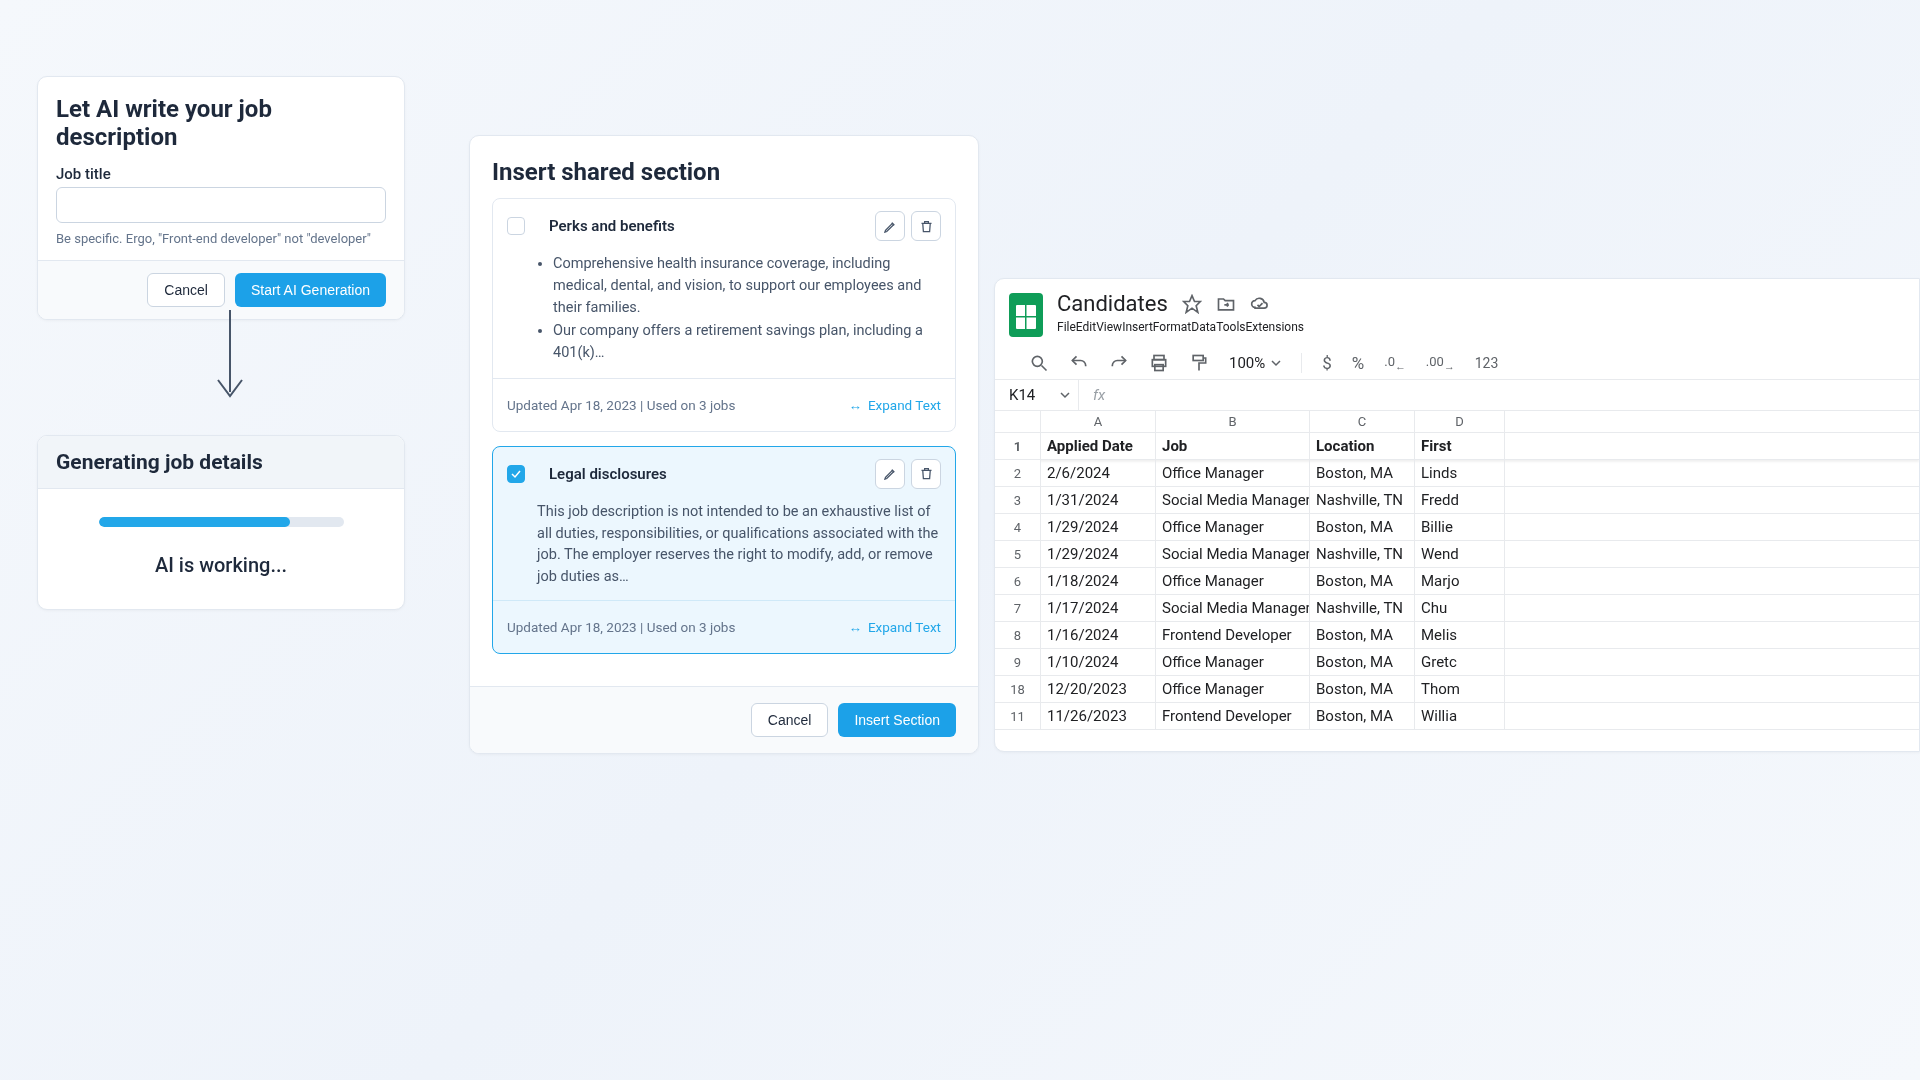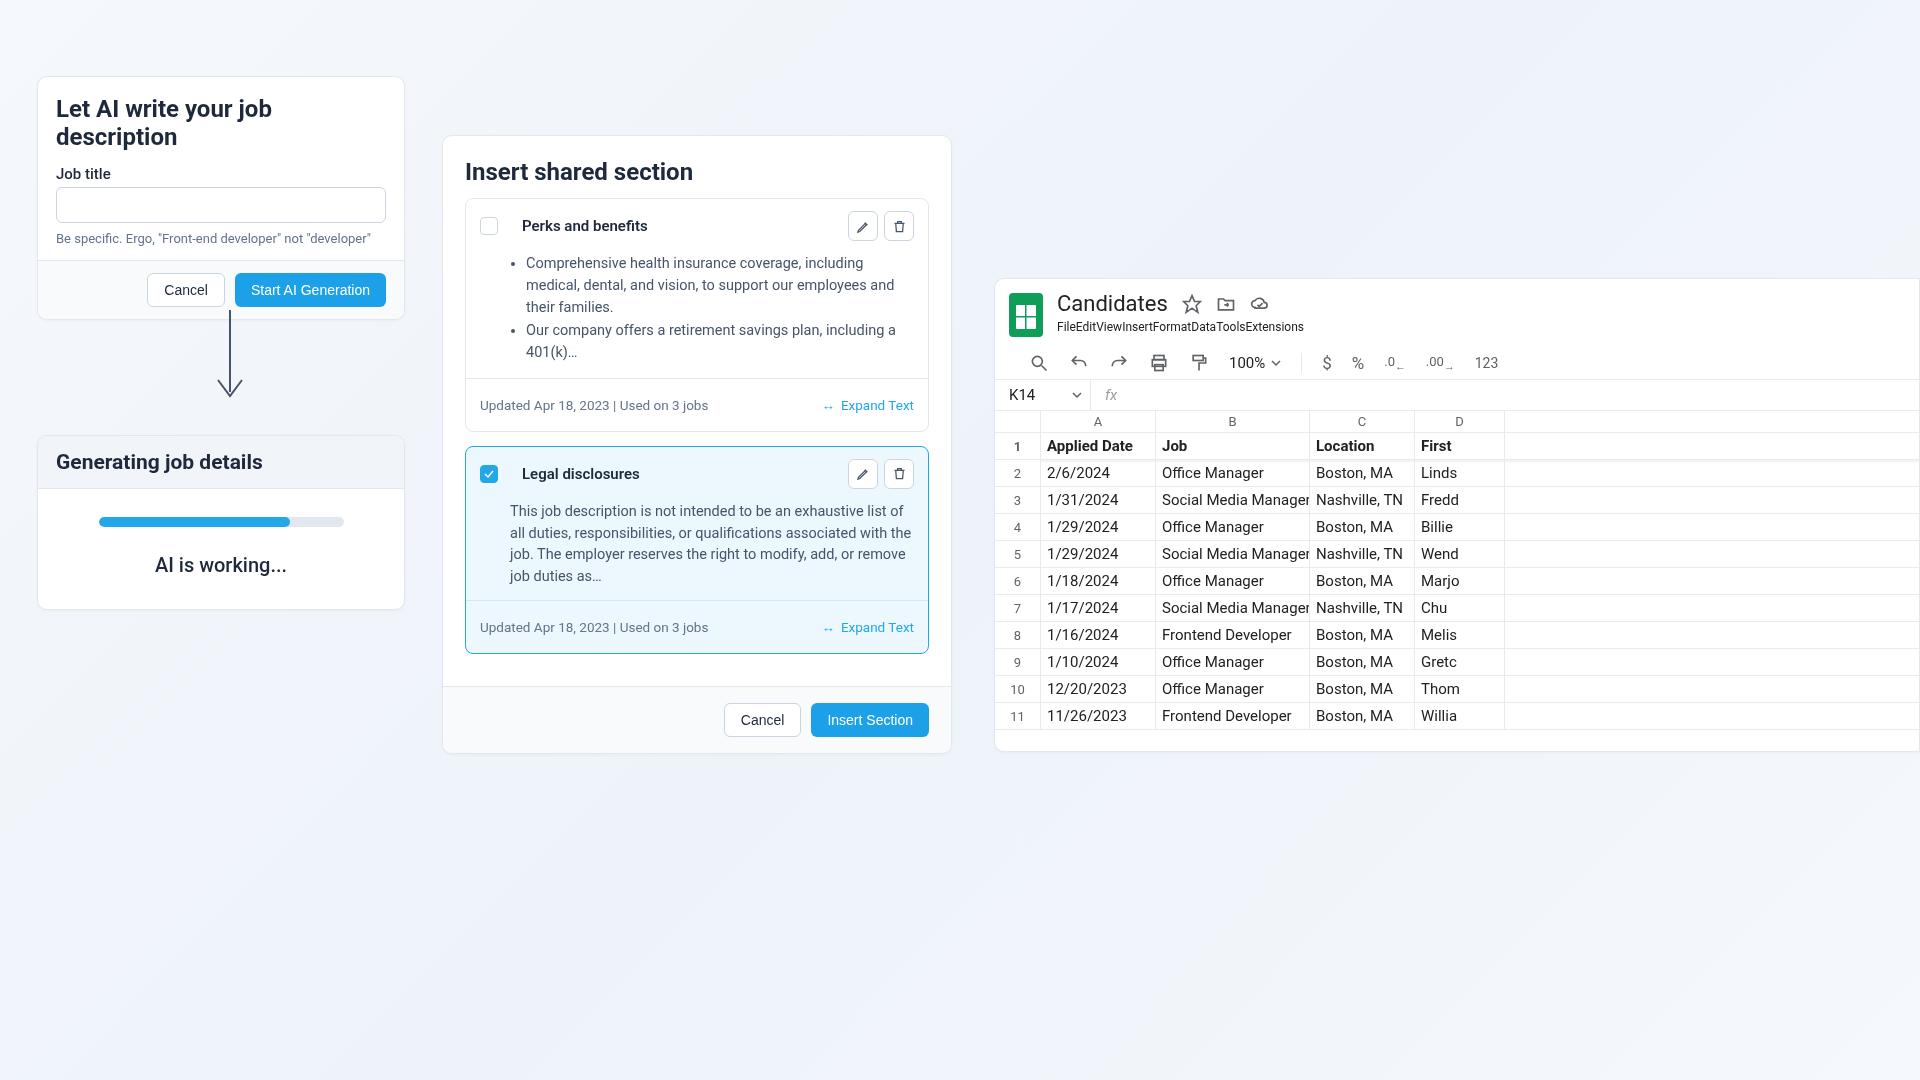--- a/index.html
+++ b/index.html
@@ -98,21 +98,21 @@
     margin-bottom: 26px;
   }
   .progress-fill {
     height:100%; background:#22a7e9; border-radius:99px;
   }
   .working { font-size:20px; font-weight:500; color:#1e293b; }
 
   
   .card3 {
     position:absolute;
-    left: 442px; top: 135px;
+    left: 469px; top: 135px;
     width: 510px;
     background:#fff;
     border:1px solid #e2e8f0;
     border-radius:10px;
     box-shadow:0 1px 3px rgba(0,0,0,0.04);
     overflow:hidden;
   }
   .card3-body { padding: 22px 22px 18px 22px; }
   .card3-title { font-size:24px; font-weight:700; color:#1e293b; margin-bottom:12px;}
   .card3-desc { font-size:16px; color:#475569; line-height:1.5; margin-bottom:18px;}
@@ -202,21 +202,21 @@
     color:#5f6368;
     font-size: 14px;
   }
   .tb-icon { width:20px; height:20px; color:#5f6368; cursor:pointer;}
   .zoom { display:flex; align-items:center; gap:6px; color:#202124; font-size:15px;}
   .sheets-namebox-row {
     display:flex; align-items:center; border-top:1px solid #e8eaed; border-bottom:1px solid #e8eaed;
     height: 32px;
   }
   .namebox {
-    width: 96px; padding-left:14px; font-size:15px; color:#202124;
+    width: 84px; padding-left:14px; font-size:15px; color:#202124;
     display:flex; align-items:center; justify-content:space-between;
     border-right:1px solid #e8eaed; height:100%;
   }
   .namebox svg{ width:10px; height:10px; color:#5f6368; margin-right:8px;}
   .fx { padding: 0 14px; color:#9aa0a6; font-style:italic; font-size:15px;}
   .grid { overflow:hidden; }
   .grid-row { display:flex; border-bottom:1px solid #e8eaed; height:27px; font-size:15px;}
   .grid-row.header { background:#fff; font-weight:400; color:#5f6368; font-size:13px; text-align:center;}
   .grid-row.bold-row { font-weight:700; color:#202124; box-shadow: 0 2px 2px rgba(0,0,0,0.06);}
   .rownum {
@@ -487,21 +487,21 @@
             <div class="cell cD">Melis</div>
           </div>
           <div class="grid-row">
             <div class="rownum">9</div>
             <div class="cell cA">1/10/2024</div>
             <div class="cell cB">Office Manager</div>
             <div class="cell cC">Boston, MA</div>
             <div class="cell cD">Gretc</div>
           </div>
           <div class="grid-row">
-            <div class="rownum">10</div>
+            <div class="rownum">18</div>
             <div class="cell cA">12/20/2023</div>
             <div class="cell cB">Office Manager</div>
             <div class="cell cC">Boston, MA</div>
             <div class="cell cD">Thom</div>
           </div>
           <div class="grid-row">
             <div class="rownum">11</div>
             <div class="cell cA">11/26/2023</div>
             <div class="cell cB">Frontend Developer</div>
             <div class="cell cC">Boston, MA</div>

